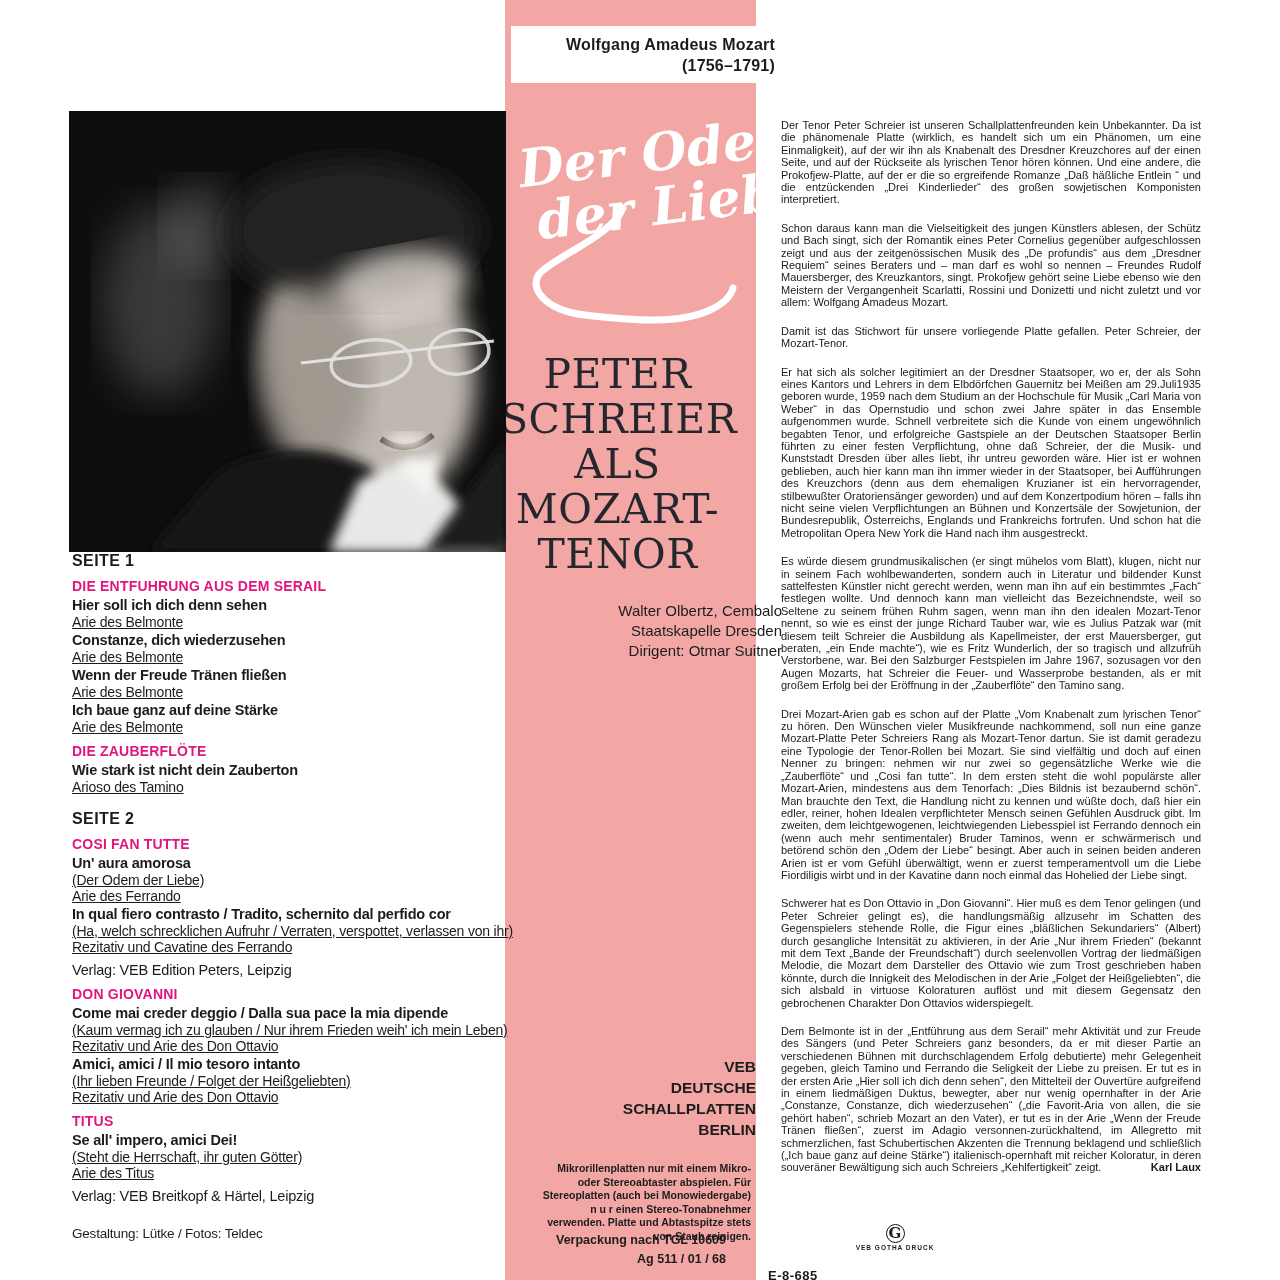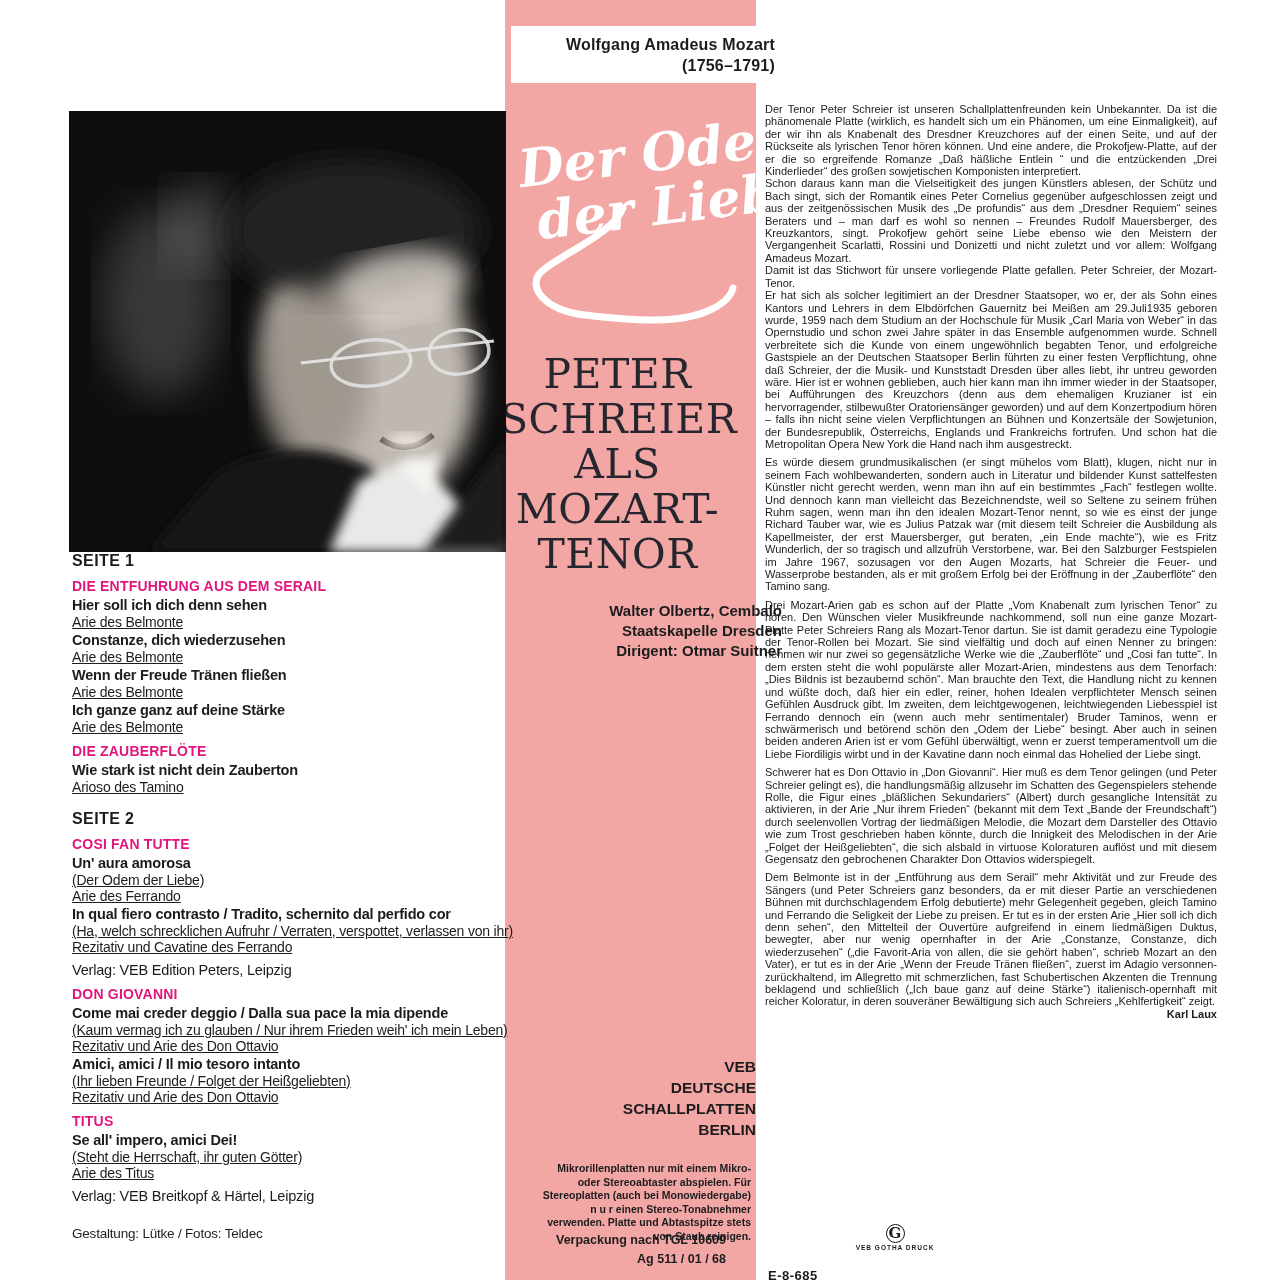--- a/index.html
+++ b/index.html
@@ -8,42 +8,42 @@
   
   .pink-col{position:absolute;left:505px;top:0;width:251px;height:1280px;background:#F2A7A5;}
   .composer-box{position:absolute;left:511px;top:26px;width:280px;height:57px;background:#ffffff;
         box-sizing:border-box;text-align:right;padding:8px 16px 0 0;
         font-weight:bold;font-size:16px;line-height:21px;letter-spacing:.2px;}
   .script-svg{position:absolute;left:505px;top:96px;width:251px;height:248px;}
   .main-title{position:absolute;left:500px;top:352px;width:246px;box-sizing:border-box;
         padding-right:11px;text-align:center;font-family:"DejaVu Serif","Liberation Serif",serif;
         font-size:41px;line-height:45px;color:#26262e;letter-spacing:.5px;}
   .credits{position:absolute;left:505px;top:601px;width:303px;box-sizing:border-box;
-        padding-right:26px;text-align:right;font-weight:bold;font-size:15px;line-height:20px;}
+        padding-right:26px;text-align:right;font-weight:normal;font-size:15px;line-height:20px;}
   .veb-label{position:absolute;left:505px;top:1056px;width:251px;box-sizing:border-box;
         text-align:right;font-weight:bold;font-size:15.5px;line-height:21px;}
   .care-note{position:absolute;left:522px;top:1162px;width:251px;box-sizing:border-box;
         padding:0 22px 0 14px;text-align:right;font-weight:bold;font-size:10.5px;line-height:13.5px;}
   .packaging{position:absolute;left:505px;top:1231px;width:251px;box-sizing:border-box;
         padding-right:30px;text-align:right;font-weight:bold;font-size:12.5px;line-height:19px;}
   
   .photo{position:absolute;left:69px;top:111px;width:437px;height:441px;background:#101010;overflow:hidden;}
   .tracks{position:absolute;left:72px;top:552px;width:436px;letter-spacing:-0.2px;}
   .seite{font-weight:bold;font-size:16px;letter-spacing:.4px;margin:0 0 5px 0;}
   .side2{margin-top:15px;}
   .work-title{color:#E2157E;font-weight:bold;font-size:14px;letter-spacing:.2px;margin:8px 0 3px 0;}
   .track{margin-bottom:2px;}
   .t-title{font-weight:bold;font-size:14.5px;line-height:17px;white-space:nowrap;}
   .t-sub{font-size:14px;line-height:16px;white-space:nowrap;text-decoration:underline;}
   .publisher{font-size:14.5px;margin:7px 0 2px 0;}
   .design-credit{margin-top:22px;font-size:13.5px;}
   
   .essay{position:absolute;left:765px;top:103px;width:452px;font-size:11px;line-height:12.4px;
         text-align:justify;color:#1b1b1b;}
-  .essay p{margin:0;}
+  .essay p{margin:16px;}
   .essay p.gap{margin-top:6px;}
   .sig{float:right;font-weight:bold;padding-left:10px;}
   
   .catalog-no{position:absolute;left:768px;top:1268px;font-weight:bold;font-size:13px;letter-spacing:.5px;}
   .printer{position:absolute;left:850px;top:1224px;width:90px;text-align:center;}
   .printer .glyph{display:inline-block;font-family:"DejaVu Serif",serif;font-weight:bold;font-size:15px;
         line-height:17px;border:1.5px solid #111;border-radius:50%;width:17px;height:17px;}
   .printer .pr-name{font-weight:bold;font-size:6.5px;letter-spacing:1px;margin-top:1px;}
 </style>
 </head>
@@ -136,21 +136,21 @@
     </div>
     <div class="track">
       <div class="t-title">Constanze, dich wiederzusehen</div>
       <div class="t-sub">Arie des Belmonte</div>
     </div>
     <div class="track">
       <div class="t-title">Wenn der Freude Tränen fließen</div>
       <div class="t-sub">Arie des Belmonte</div>
     </div>
     <div class="track">
-      <div class="t-title">Ich ganze ganz auf deine Stärke</div>
+      <div class="t-title">Ich baue ganz auf deine Stärke</div>
       <div class="t-sub">Arie des Belmonte</div>
     </div>
 
     <div class="work-title">DIE ZAUBERFLÖTE</div>
     <div class="track">
       <div class="t-title">Wie stark ist nicht dein Zauberton</div>
       <div class="t-sub">Arioso des Tamino</div>
     </div>
 
     <div class="seite side2">SEITE  2</div>

